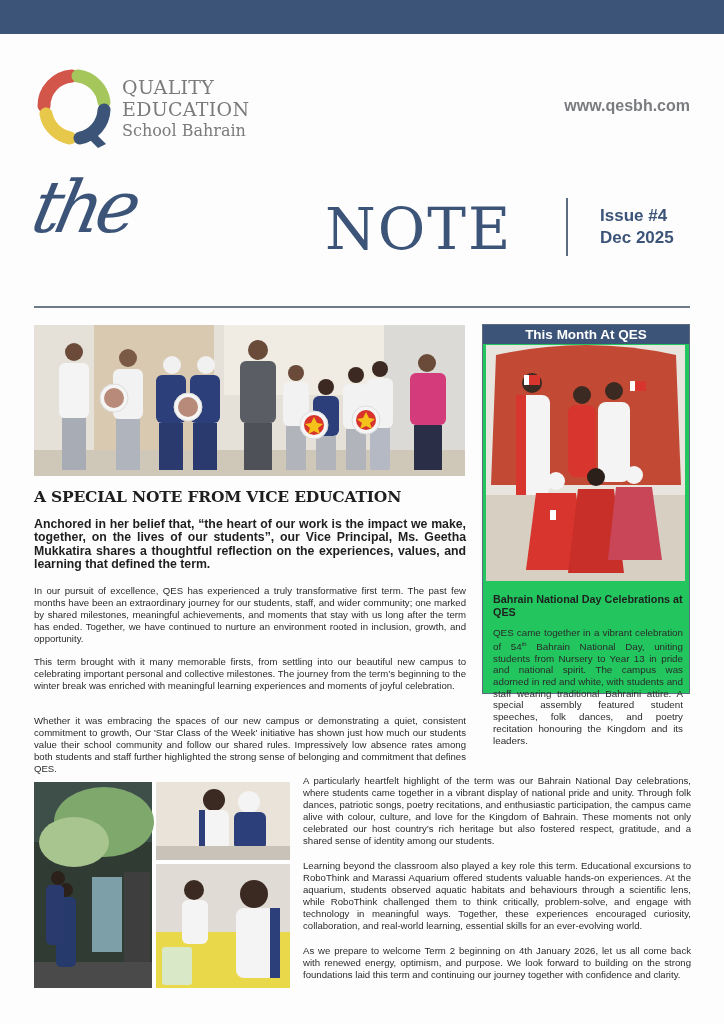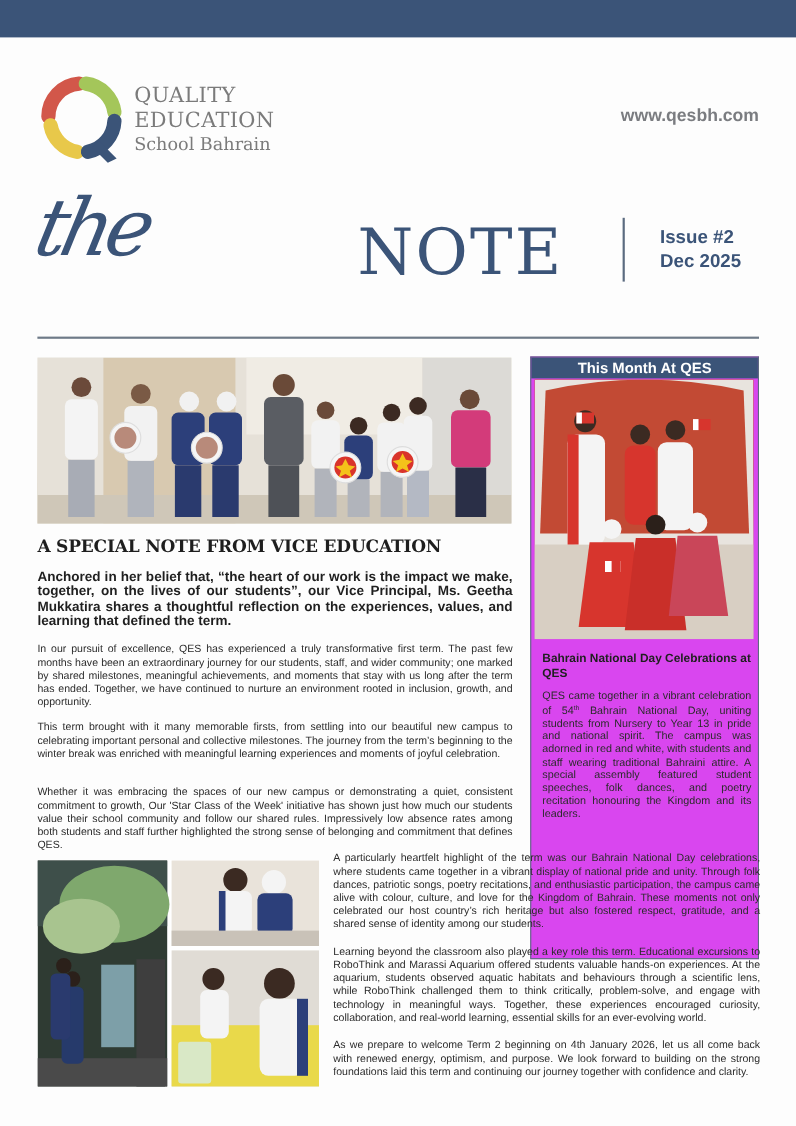--- a/index.html
+++ b/index.html
@@ -36,21 +36,21 @@
   .lead { position: absolute; left: 34px; top: 518px; width: 432px; font-size: 12.3px; line-height: 13.4px; font-weight: bold; text-align: justify; color: #1f1f1f; }
   .body-text { position: absolute; font-size: 9.6px; line-height: 11.9px; text-align: justify; color: #2b2b2b; }
   .p1 { left: 34px; top: 585px; width: 432px; }
   .p2 { left: 34px; top: 656px; width: 432px; }
   .p3 { left: 34px; top: 715px; width: 432px; }
   .p4 { left: 303px; top: 775px; width: 388px; }
   .p5 { left: 303px; top: 860px; width: 388px; }
   .p6 { left: 303px; top: 945px; width: 388px; }
 
   
-  .sidebox { position: absolute; left: 482px; top: 324px; width: 208px; height: 548px; border: 1.5px solid #5d6b80; background: #d946ef; }
+  .sidebox { position: absolute; left: 482px; top: 324px; width: 208px; height: 370px; border: 1.5px solid #5d6b80; background: #22c55e; }
   .sidebox-header { height: 19px; background: #3b5478; color: #fff; font-weight: bold; font-size: 13.5px; text-align: center; line-height: 19px; }
   .side-photo { position: absolute; left: 3px; top: 20px; width: 199px; height: 236px; background: linear-gradient(180deg, #c94a36 0%, #b8402e 35%, #d9cfc2 75%, #c9bba6 100%); overflow: hidden; }
   .side-title { position: absolute; left: 10px; top: 268px; width: 190px; font-weight: bold; font-size: 10.8px; line-height: 13px; color: #1f1f1f; }
   .side-text { position: absolute; left: 10px; top: 302px; width: 190px; font-size: 9.8px; line-height: 11.7px; text-align: justify; color: #2b2b2b; }
   .side-text sup { font-size: 6px; }
 
   .photo-collage { left: 34px; top: 782px; width: 256px; height: 206px; background: #fff; }
 </style>
 </head>
 <body>
@@ -75,21 +75,21 @@
 </div>
 
 <div class="website">www.qesbh.com</div>
 
 <div class="masthead">
   <span class="mast-the">the</span>
   <span class="mast-buzz">NOTE</span>
 </div>
 <div class="mast-divider"></div>
 <div class="issue">
-  <div>Issue #2</div>
+  <div>Issue #4</div>
   <div>Dec 2025</div>
 </div>
 
 <div class="hrule"></div>
 
 <div class="photo photo-main">
   <svg width="431" height="151" viewBox="0 0 431 151">
     <rect x="0" y="0" width="431" height="151" fill="#e6e1d8"></rect>
     <rect x="60" y="0" width="120" height="151" fill="#d8c9b0"></rect>
     <rect x="190" y="0" width="160" height="70" fill="#f0ece4"></rect>

